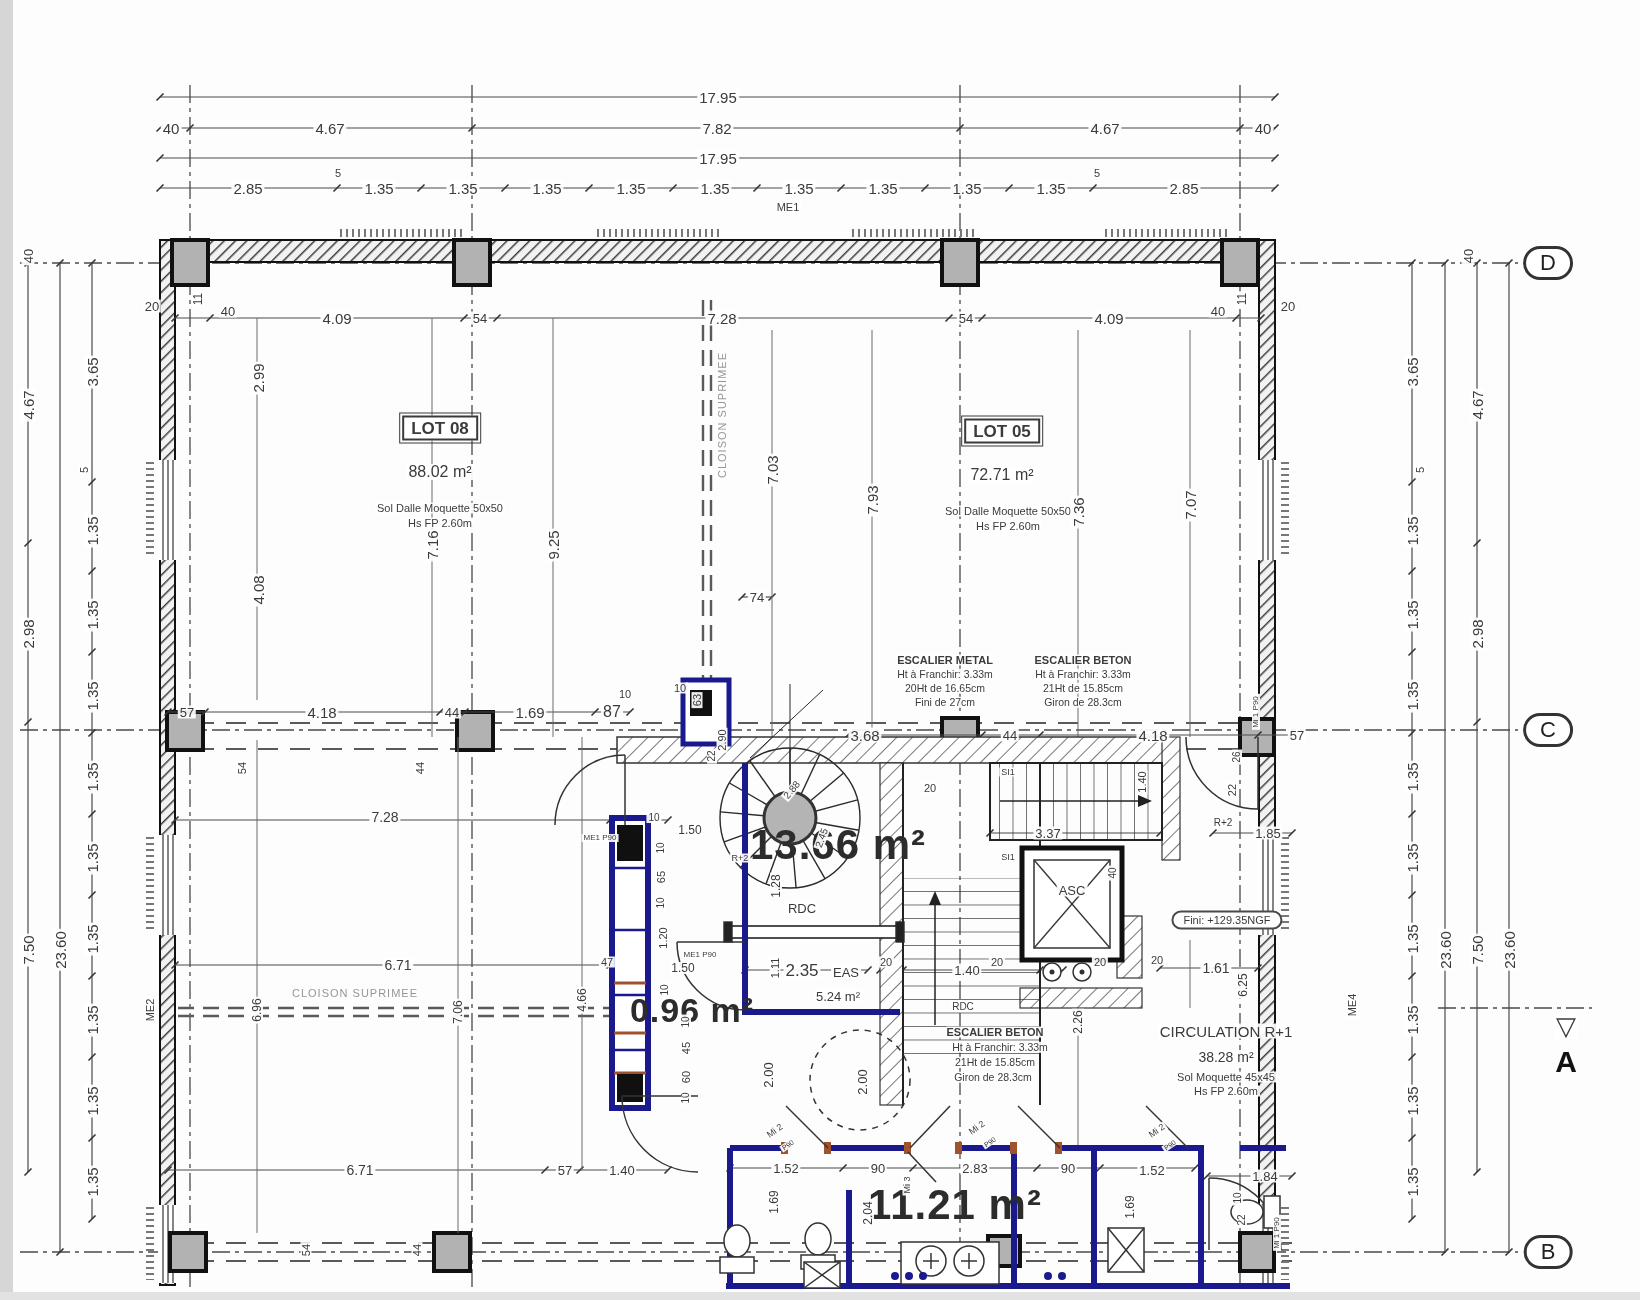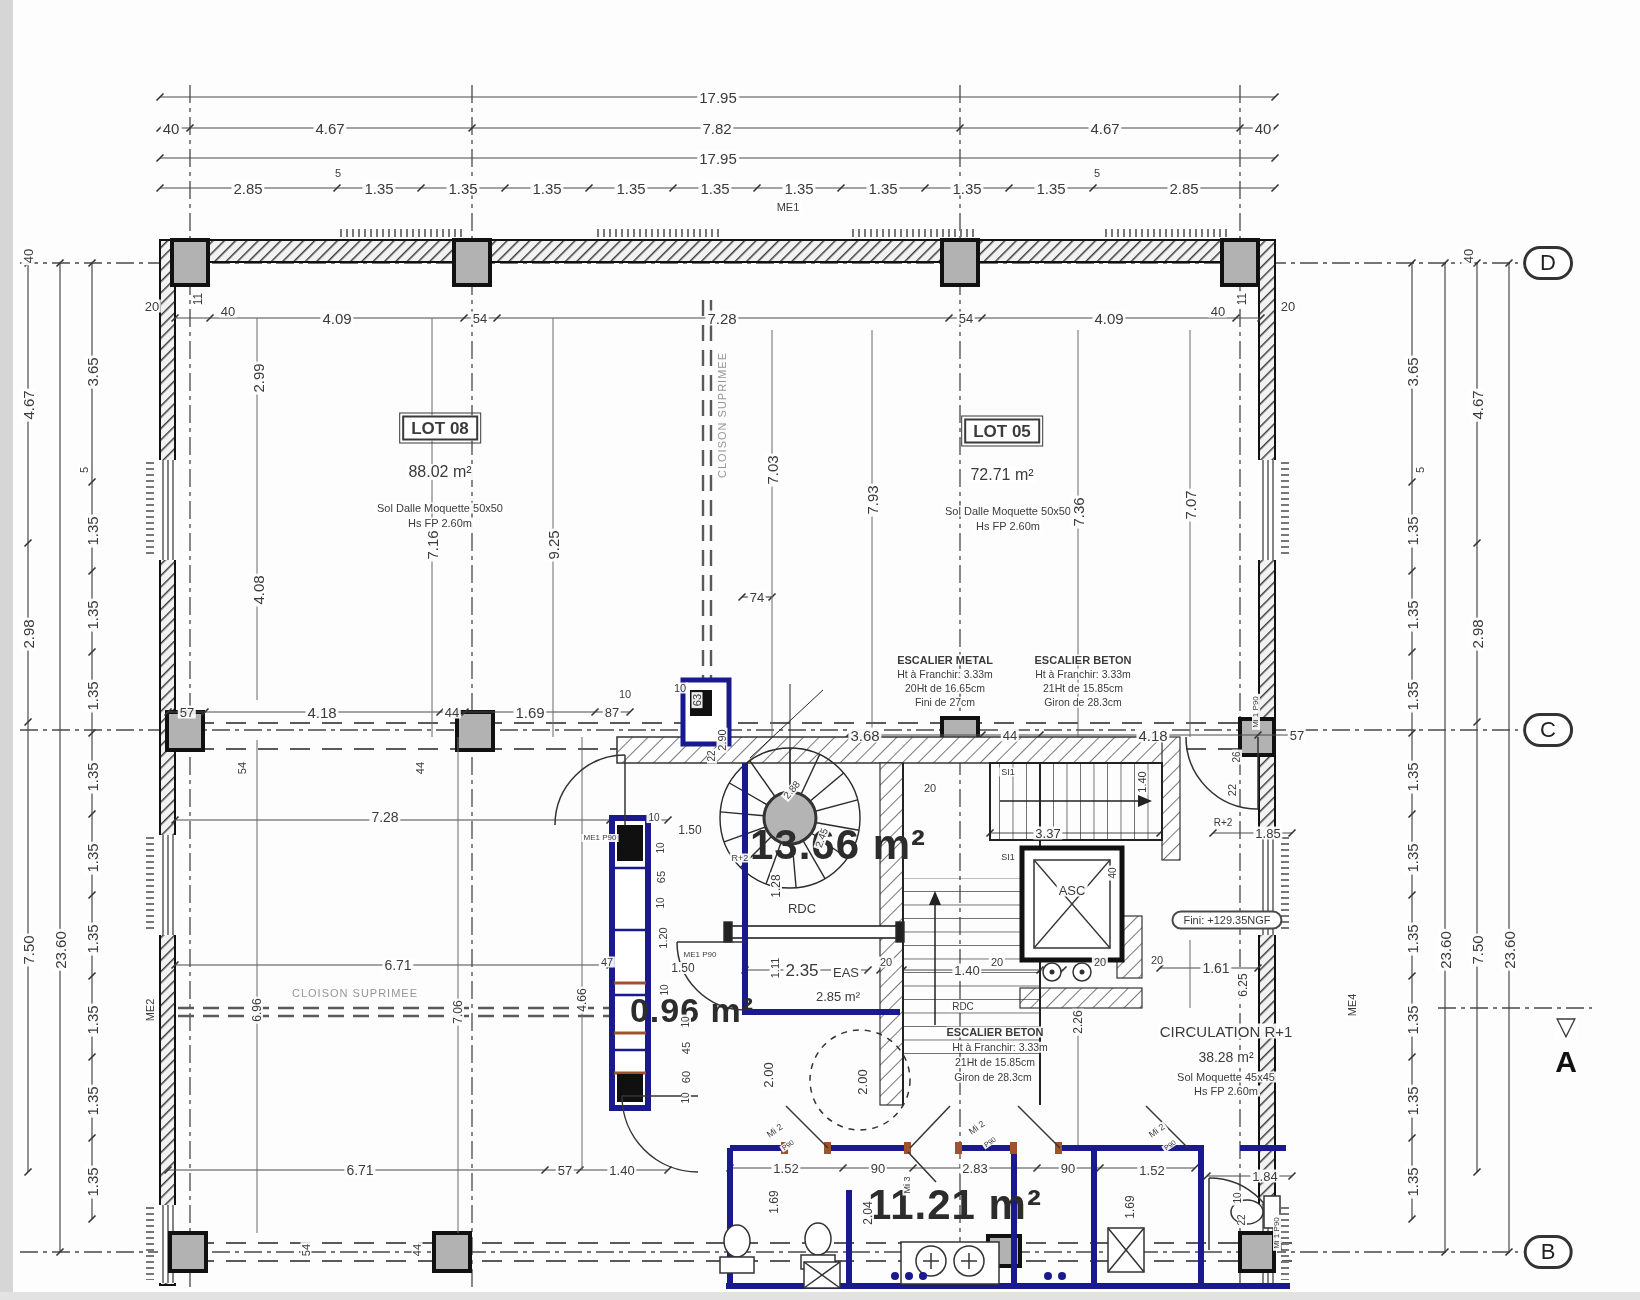--- a/index.html
+++ b/index.html
@@ -416,21 +416,21 @@
       <span class="lbl dim" style="left: 1008px; top: 511px; font-size: 11px; transform: translate(-50%, -50%);">Sol Dalle Moquette 50x50</span>
       <span class="lbl dim" style="left: 1008px; top: 526px; font-size: 11px; transform: translate(-50%, -50%);">Hs FP 2.60m</span>
       <span class="lbl dim" style="left: 1226px; top: 1031px; font-size: 15px; transform: translate(-50%, -50%);">CIRCULATION R+1</span>
       <span class="lbl dim" style="left: 1226px; top: 1057px; font-size: 14px; transform: translate(-50%, -50%);">38.28 m²</span>
       <span class="lbl dim" style="left: 1226px; top: 1077px; font-size: 11px; transform: translate(-50%, -50%);">Sol Moquette 45x45</span>
       <span class="lbl dim" style="left: 1226px; top: 1091px; font-size: 11px; transform: translate(-50%, -50%);">Hs FP 2.60m</span>
       <span class="lbl big" style="left: 838px; top: 845px; font-size: 42px; transform: translate(-50%, -50%);">13.66 m²</span>
       <span class="lbl big" style="left: 692px; top: 1010px; font-size: 34px; transform: translate(-50%, -50%);">0.96 m²</span>
       <span class="lbl big" style="left: 955px; top: 1205px; font-size: 42px; transform: translate(-50%, -50%);">11.21 m²</span>
       <span class="lbl dim" style="left: 846px; top: 972px; font-size: 13px; transform: translate(-50%, -50%);">EAS</span>
-      <span class="lbl dim" style="left: 838px; top: 996px; font-size: 13px; transform: translate(-50%, -50%);">2.85 m²</span>
+      <span class="lbl dim" style="left: 838px; top: 996px; font-size: 13px; transform: translate(-50%, -50%);">5.24 m²</span>
       <span class="lbl dim" style="left: 1072px; top: 890px; font-size: 13px; transform: translate(-50%, -50%);">ASC</span>
       <span class="lbl stadium" style="left: 1227px; top: 920px; font-size: 11px; transform: translate(-50%, -50%);">Fini: +129.35NGF</span>
       <span class="lbl gray" style="left: 722px; top: 415px; font-size: 11px; transform: translate(-50%, -50%) rotate(-90deg);">CLOISON SUPRIMEE</span>
       <span class="lbl gray" style="left: 355px; top: 993px; font-size: 11px; transform: translate(-50%, -50%);">CLOISON SUPRIMEE</span>
       <span class="lbl bold" style="left: 945px; top: 660px; font-size: 11px; transform: translate(-50%, -50%);">ESCALIER METAL</span>
       <span class="lbl note" style="left: 945px; top: 674px; font-size: 10.5px; transform: translate(-50%, -50%);">Ht à Franchir: 3.33m</span>
       <span class="lbl note" style="left: 945px; top: 688px; font-size: 10.5px; transform: translate(-50%, -50%);">20Ht de 16.65cm</span>
       <span class="lbl note" style="left: 945px; top: 702px; font-size: 10.5px; transform: translate(-50%, -50%);">Fini de 27cm</span>
       <span class="lbl bold" style="left: 1083px; top: 660px; font-size: 11px; transform: translate(-50%, -50%);">ESCALIER BETON</span>
       <span class="lbl note" style="left: 1083px; top: 674px; font-size: 10.5px; transform: translate(-50%, -50%);">Ht à Franchir: 3.33m</span>
@@ -463,21 +463,21 @@
       <span class="lbl dim" style="left: 772px; top: 470px; font-size: 15px; transform: translate(-50%, -50%) rotate(-90deg);">7.03</span>
       <span class="lbl dim" style="left: 872px; top: 500px; font-size: 15px; transform: translate(-50%, -50%) rotate(-90deg);">7.93</span>
       <span class="lbl dim" style="left: 1078px; top: 512px; font-size: 15px; transform: translate(-50%, -50%) rotate(-90deg);">7.36</span>
       <span class="lbl dim" style="left: 1190px; top: 505px; font-size: 15px; transform: translate(-50%, -50%) rotate(-90deg);">7.07</span>
       <span class="lbl dim" style="left: 258px; top: 590px; font-size: 15px; transform: translate(-50%, -50%) rotate(-90deg);">4.08</span>
       <span class="lbl dim" style="left: 757px; top: 597px; font-size: 13px; transform: translate(-50%, -50%);">74</span>
       <span class="lbl dim" style="left: 187px; top: 712px; font-size: 13px; transform: translate(-50%, -50%);">57</span>
       <span class="lbl dim" style="left: 322px; top: 712px; font-size: 15px; transform: translate(-50%, -50%);">4.18</span>
       <span class="lbl dim" style="left: 452px; top: 712px; font-size: 13px; transform: translate(-50%, -50%);">44</span>
       <span class="lbl dim" style="left: 530px; top: 712px; font-size: 15px; transform: translate(-50%, -50%);">1.69</span>
-      <span class="lbl dim" style="left: 612px; top: 712px; font-size: 13px; transform: translate(-50%, -50%);">87</span>
+      <span class="lbl dim" style="left: 612px; top: 712px; font-size: 16px; transform: translate(-50%, -50%);">87</span>
       <span class="lbl dim" style="left: 625px; top: 694px; font-size: 11px; transform: translate(-50%, -50%);">10</span>
       <span class="lbl dim" style="left: 697px; top: 700px; font-size: 11px; transform: translate(-50%, -50%) rotate(-90deg);">63</span>
       <span class="lbl dim" style="left: 242px; top: 768px; font-size: 11px; transform: translate(-50%, -50%) rotate(-90deg);">54</span>
       <span class="lbl dim" style="left: 420px; top: 768px; font-size: 11px; transform: translate(-50%, -50%) rotate(-90deg);">44</span>
       <span class="lbl dim" style="left: 865px; top: 735px; font-size: 15px; transform: translate(-50%, -50%);">3.68</span>
       <span class="lbl dim" style="left: 1010px; top: 735px; font-size: 13px; transform: translate(-50%, -50%);">44</span>
       <span class="lbl dim" style="left: 1153px; top: 735px; font-size: 15px; transform: translate(-50%, -50%);">4.18</span>
       <span class="lbl dim" style="left: 1297px; top: 735px; font-size: 13px; transform: translate(-50%, -50%);">57</span>
       <span class="lbl dim" style="left: 1237px; top: 757px; font-size: 10px; transform: translate(-50%, -50%) rotate(-90deg);">26</span>
       <span class="lbl dim" style="left: 1232px; top: 790px; font-size: 11px; transform: translate(-50%, -50%) rotate(-90deg);">22</span>

